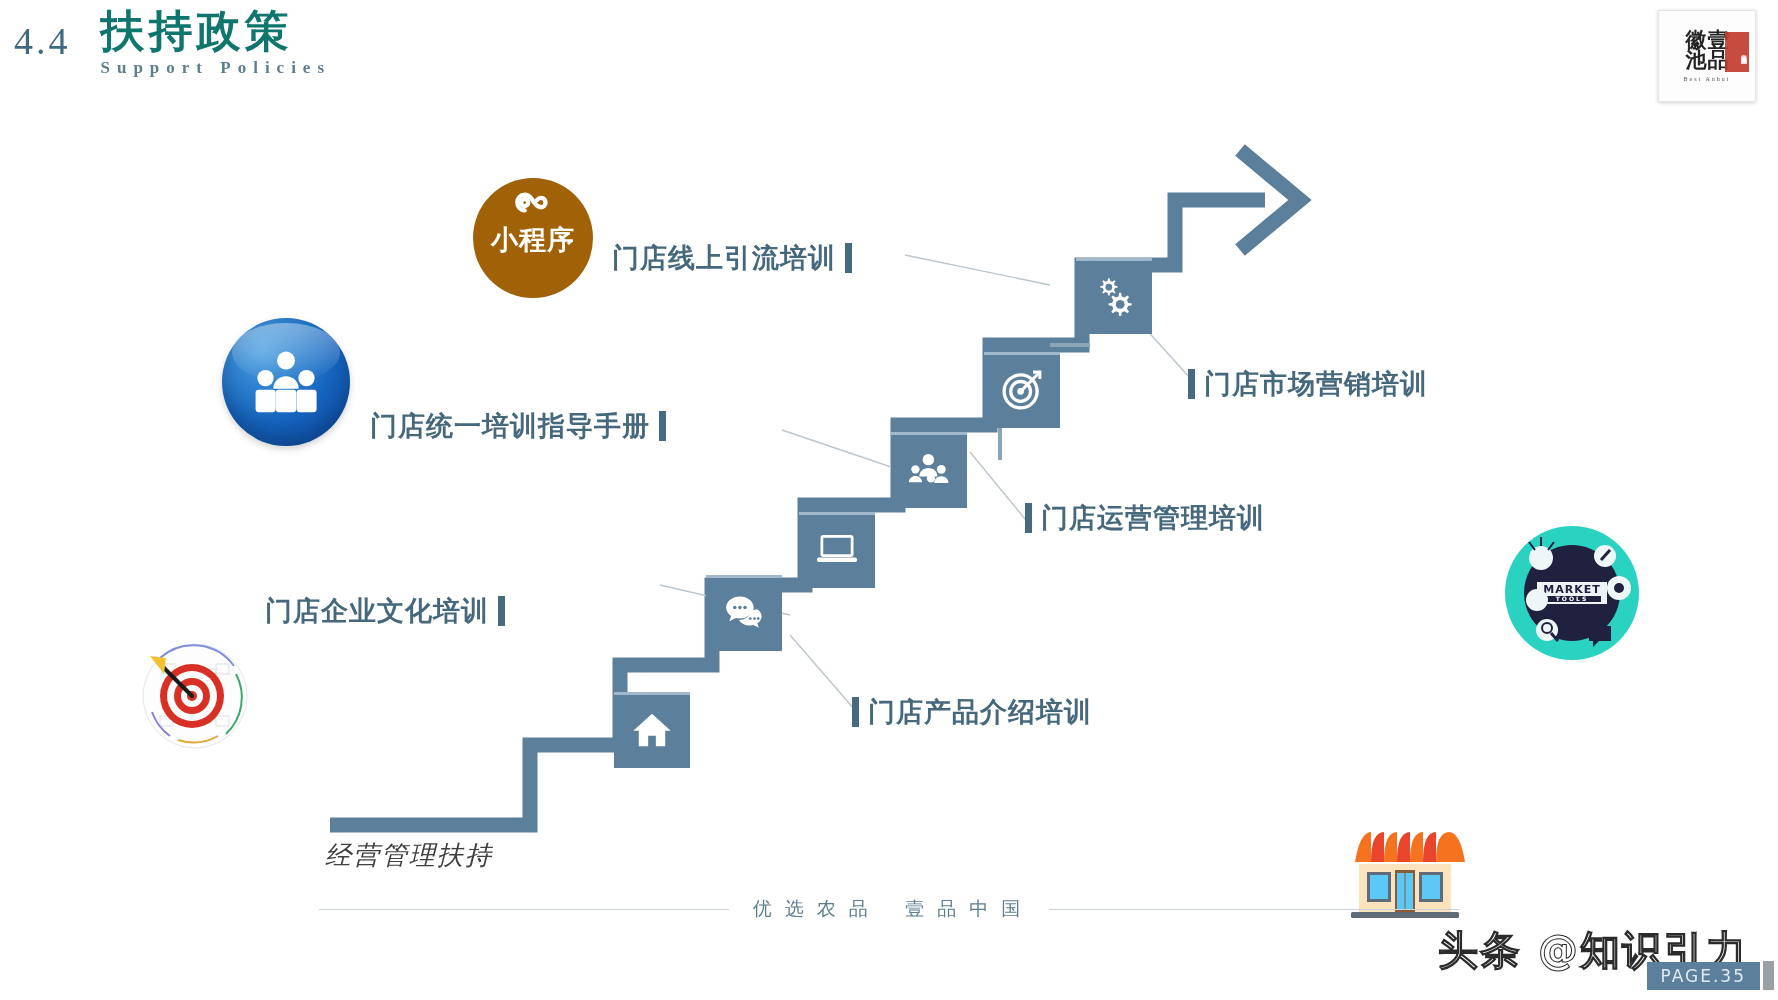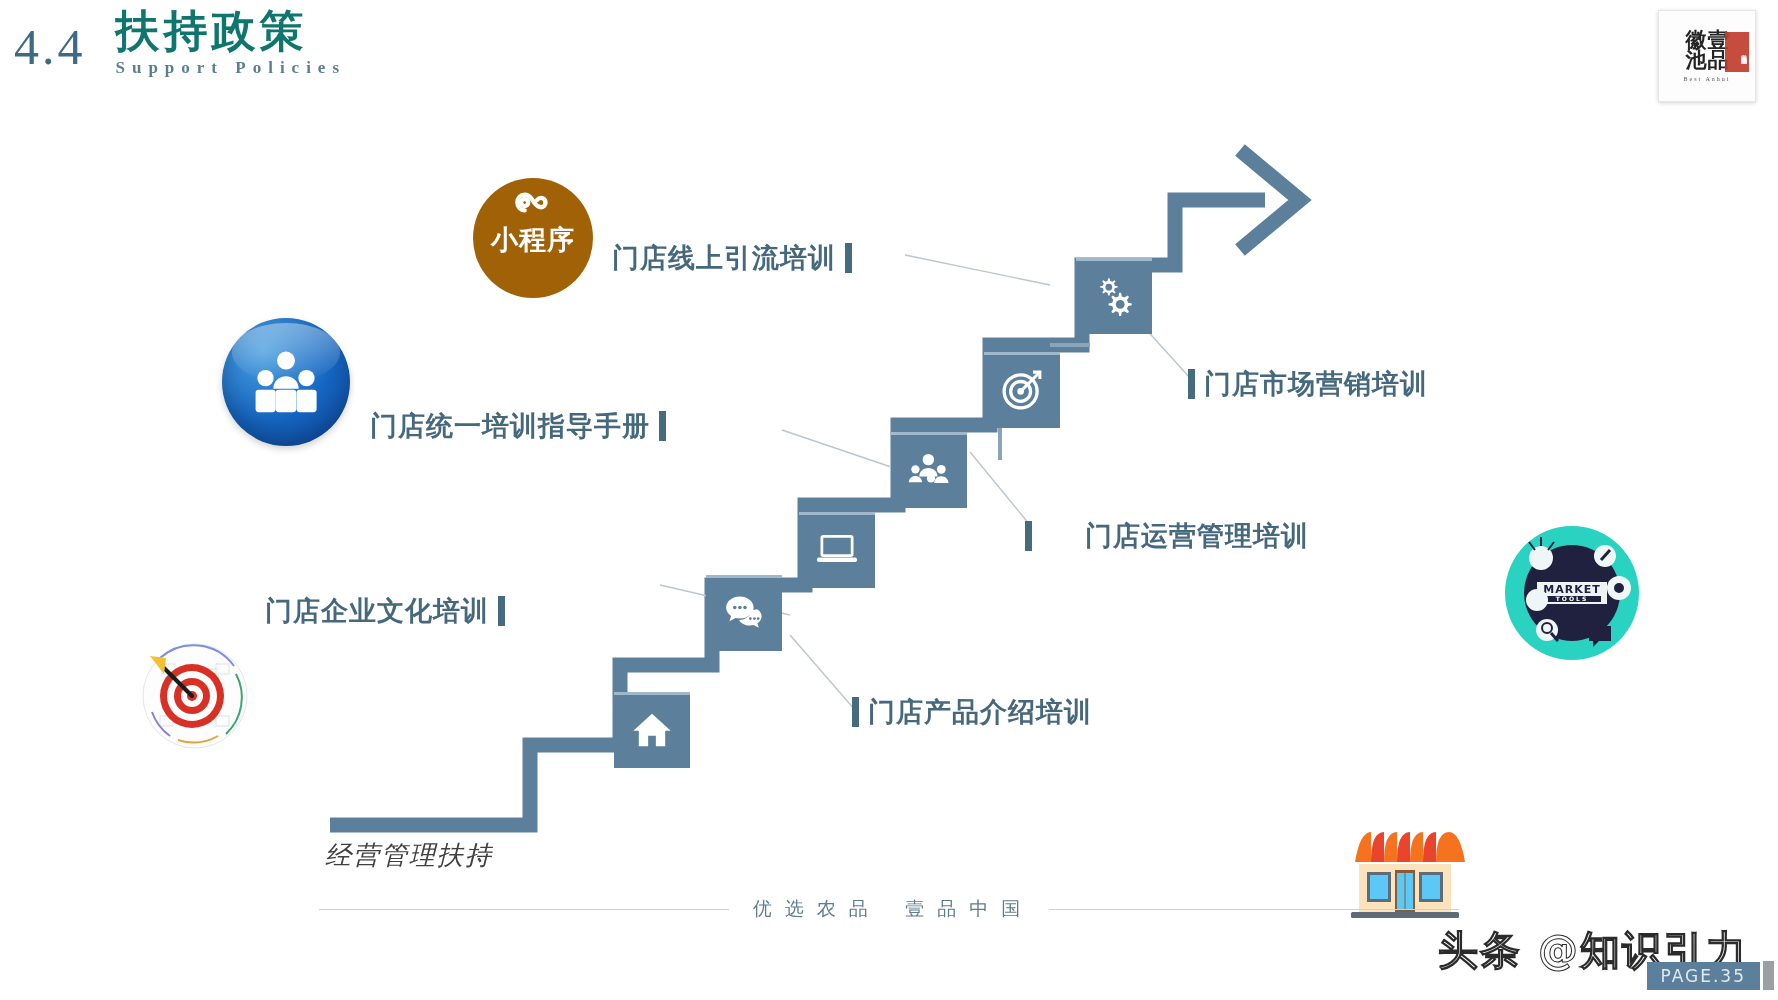--- a/index.html
+++ b/index.html
@@ -9,21 +9,21 @@
     font-family:"Liberation Serif","DejaVu Serif",serif;
     overflow:hidden;
     position:relative;
   }
   .stage{position:absolute;inset:0;}
 
   
   #header{position:absolute;left:14px;top:8px;display:flex;align-items:flex-start;}
   #sec-num{
     font-family:"Liberation Serif","DejaVu Serif",serif;
-    font-size:50px;line-height:1;color:#3e6b82;letter-spacing:3px;
+    font-size:38px;line-height:1;color:#3e6b82;letter-spacing:3px;
     font-weight:400;padding-top:14px;
   }
   #title-block{margin-left:30px;}
   #title-cn{
     font-size:44px;line-height:1.05;color:#0f766e;font-weight:700;
     letter-spacing:4px;font-family:"DejaVu Serif","Liberation Serif",serif;
   }
   #title-en{
     font-size:17px;color:#5c7f90;letter-spacing:7px;margin-top:4px;
     font-family:"Liberation Serif","DejaVu Serif",serif;font-weight:600;
@@ -283,21 +283,21 @@
   <div class="label bar-right" style="left:265px;top:593px;">
     <span>门店企业文化培训</span>
     <span class="bar"></span>
   </div>
 
   <div class="label bar-left" style="left:852px;top:694px;text-align:right;">
     <span class="bar"></span>
     <span>门店产品介绍培训</span>
   </div>
 
-  <div class="label bar-left" style="left:1025px;top:518px;gap:44px;">
+  <div class="label bar-left" style="left:1025px;top:500px;">
     <span class="bar"></span>
     <span>门店运营管理培训</span>
   </div>
 
   <div class="label bar-left" style="left:1188px;top:366px;font-family:Liberation Mono, monospace;">
     <span class="bar"></span>
     <span>门店市场营销培训</span>
   </div>
 
   <div class="art" id="mp-badge" style="left:473px;top:178px;">

